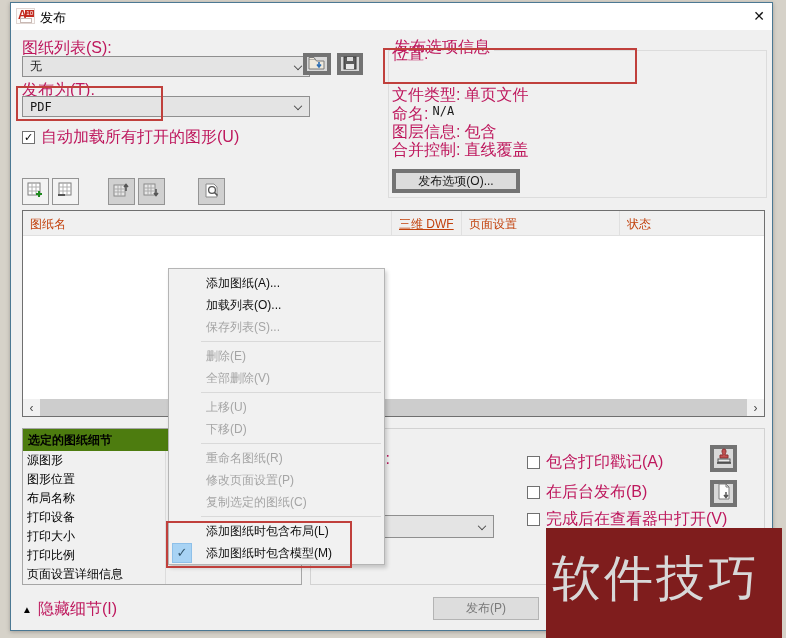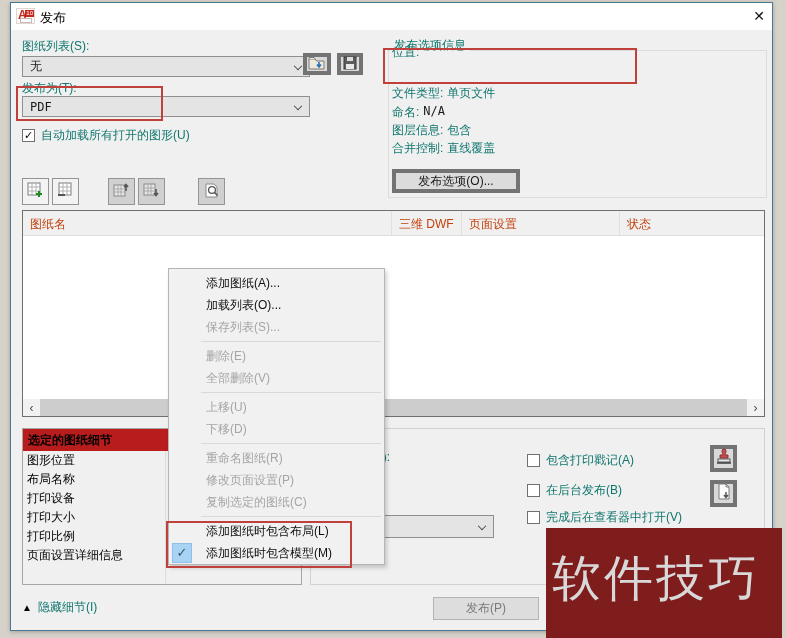--- a/index.html
+++ b/index.html
@@ -13,21 +13,21 @@
   .titlebar { left:11px; top:3px; width:761px; height:27px; background:#ffffff; }
   .appicon { left:16px; top:8px; width:19px; height:16px; background:#fdfbf9; border:1px solid #e0d6d2; }
   .appicon .a { position:absolute; left:1px; top:-1px; color:#c22a1e; font-weight:bold; font-size:12px; }
   .appicon .ten { position:absolute; right:0; top:1px; background:#c22a1e; color:#fff; font-size:6px;
                   line-height:7px; padding:0 1px; }
   .appicon .page { position:absolute; left:3px; bottom:0; width:12px; height:5px; background:#fff; border:1px solid #c9b9b4; }
   .wintitle { left:40px; top:9px; font-size:13px; color:#000; }
   .closebtn { left:746px; top:3px; width:26px; height:26px; display:flex; align-items:center; justify-content:center;
               font-size:14px; color:#111; }
 
-  .lbl { font-size:12px; color:#0f766e; white-space:nowrap; }
+  .lbl { font-size:16px; color:#be185d; white-space:nowrap; }
   .combo { background:#e4e4e4; border:1px solid #8f8f8f; display:flex; align-items:center; padding:0 7px; }
   .chev { position:absolute; right:8px; top:50%; width:6px; height:6px; border-right:1px solid #3f3f3f;
           border-bottom:1px solid #3f3f3f; transform:translateY(-65%) rotate(45deg); }
   .mono { font-family:"DejaVu Sans Mono","Liberation Mono",monospace; font-size:12px; }
 
   .sqbtn { background:#d9d9d9; border:4px solid #737373; display:flex; align-items:center; justify-content:center; }
   .cb { width:13px; height:13px; background:#fff; border:1px solid #707070; display:inline-flex;
         align-items:center; justify-content:center; font-size:11px; line-height:11px; color:#000; }
 
   .groupbox { border:1px solid #dcdcdc; }
@@ -42,21 +42,21 @@
   .sheettable { left:22px; top:210px; width:743px; height:207px; background:#fff; border:1px solid #6f6f6f; }
   .thead { display:flex; height:25px; background:#f0f0f0; border-bottom:1px solid #e0e0e0; }
   .th { padding:5px 0 0 7px; font-size:12px; color:#c2410c; }
   .th + .th { border-left:1px solid #e0e0e0; }
   .hscroll { left:23px; top:399px; width:741px; height:17px; background:#f1f1f1; }
   .harrow { position:absolute; top:0; width:17px; height:17px; display:flex; align-items:center;
             justify-content:center; color:#4a4a4a; font-size:12px; }
   .hthumb { position:absolute; left:17px; top:0; height:17px; width:707px; background:#cdcdcd; }
 
   .details { left:22px; top:428px; width:280px; height:157px; background:#f0f0f0; border:1px solid #a6a6a6; }
-  .dethead { height:22px; background:#b91c1c; font-weight:bold; color:#000; padding:3px 0 0 5px; }
+  .dethead { height:22px; background:#4d7c0f; font-weight:bold; color:#000; padding:3px 0 0 5px; }
   .detrow { height:19px; line-height:19px; padding-left:4px; color:#000; }
   .detdiv { position:absolute; left:142px; top:22px; width:1px; height:133px; background:#dcdcdc; }
 
   .outpanel { left:310px; top:428px; width:455px; height:157px; border:1px solid #d2d2d2; }
   .cbrow { display:flex; align-items:center; gap:6px; white-space:nowrap; }
 
   .menu { left:168px; top:268px; width:217px; height:297px; background:#f1f1f1; border:1px solid #b5b5b5;
           box-shadow:2px 3px 4px rgba(0,0,0,.18); z-index:60; padding-top:3px; }
   .mi { height:22px; line-height:22px; padding-left:37px; font-size:12px; position:relative; color:#0f0f0f; }
   .mi.dis { color:#a5a5a5; }
@@ -196,33 +196,34 @@
         <path d="M3 2 h8 l3 3 v10 H3 z" fill="#fdfdfd" stroke="#8a8a8a"></path>
         <circle cx="9" cy="8" r="3.4" fill="none" stroke="#555" stroke-width="1.3"></circle>
         <path d="M11.5 10.5 l3 3" stroke="#555" stroke-width="1.6"></path>
       </svg>
     </span>
   </div>
 
   <div class="abs sheettable">
     <div class="thead">
       <div class="th" style="width:368px;">图纸名</div>
-      <div class="th" style="width:70px;">三维 DWF</div>
+      <div class="th" style="width:70px;text-decoration:underline;">三维 DWF</div>
       <div class="th" style="width:158px;">页面设置</div>
       <div class="th" style="flex:1;">状态</div>
     </div>
   </div>
   <div class="abs hscroll">
     <div class="harrow" style="left:0;">‹</div>
     <div class="hthumb"></div>
     <div class="harrow" style="right:0;">›</div>
   </div>
 
   <div class="abs details">
     <div class="dethead">选定的图纸细节</div>
+    <div class="detrow">源图形</div>
     <div class="detrow">图形位置</div>
     <div class="detrow">布局名称</div>
     <div class="detrow">打印设备</div>
     <div class="detrow">打印大小</div>
     <div class="detrow">打印比例</div>
     <div class="detrow">页面设置详细信息</div>
     <div class="detdiv"></div>
   </div>
 
   <div class="abs outpanel"></div>

